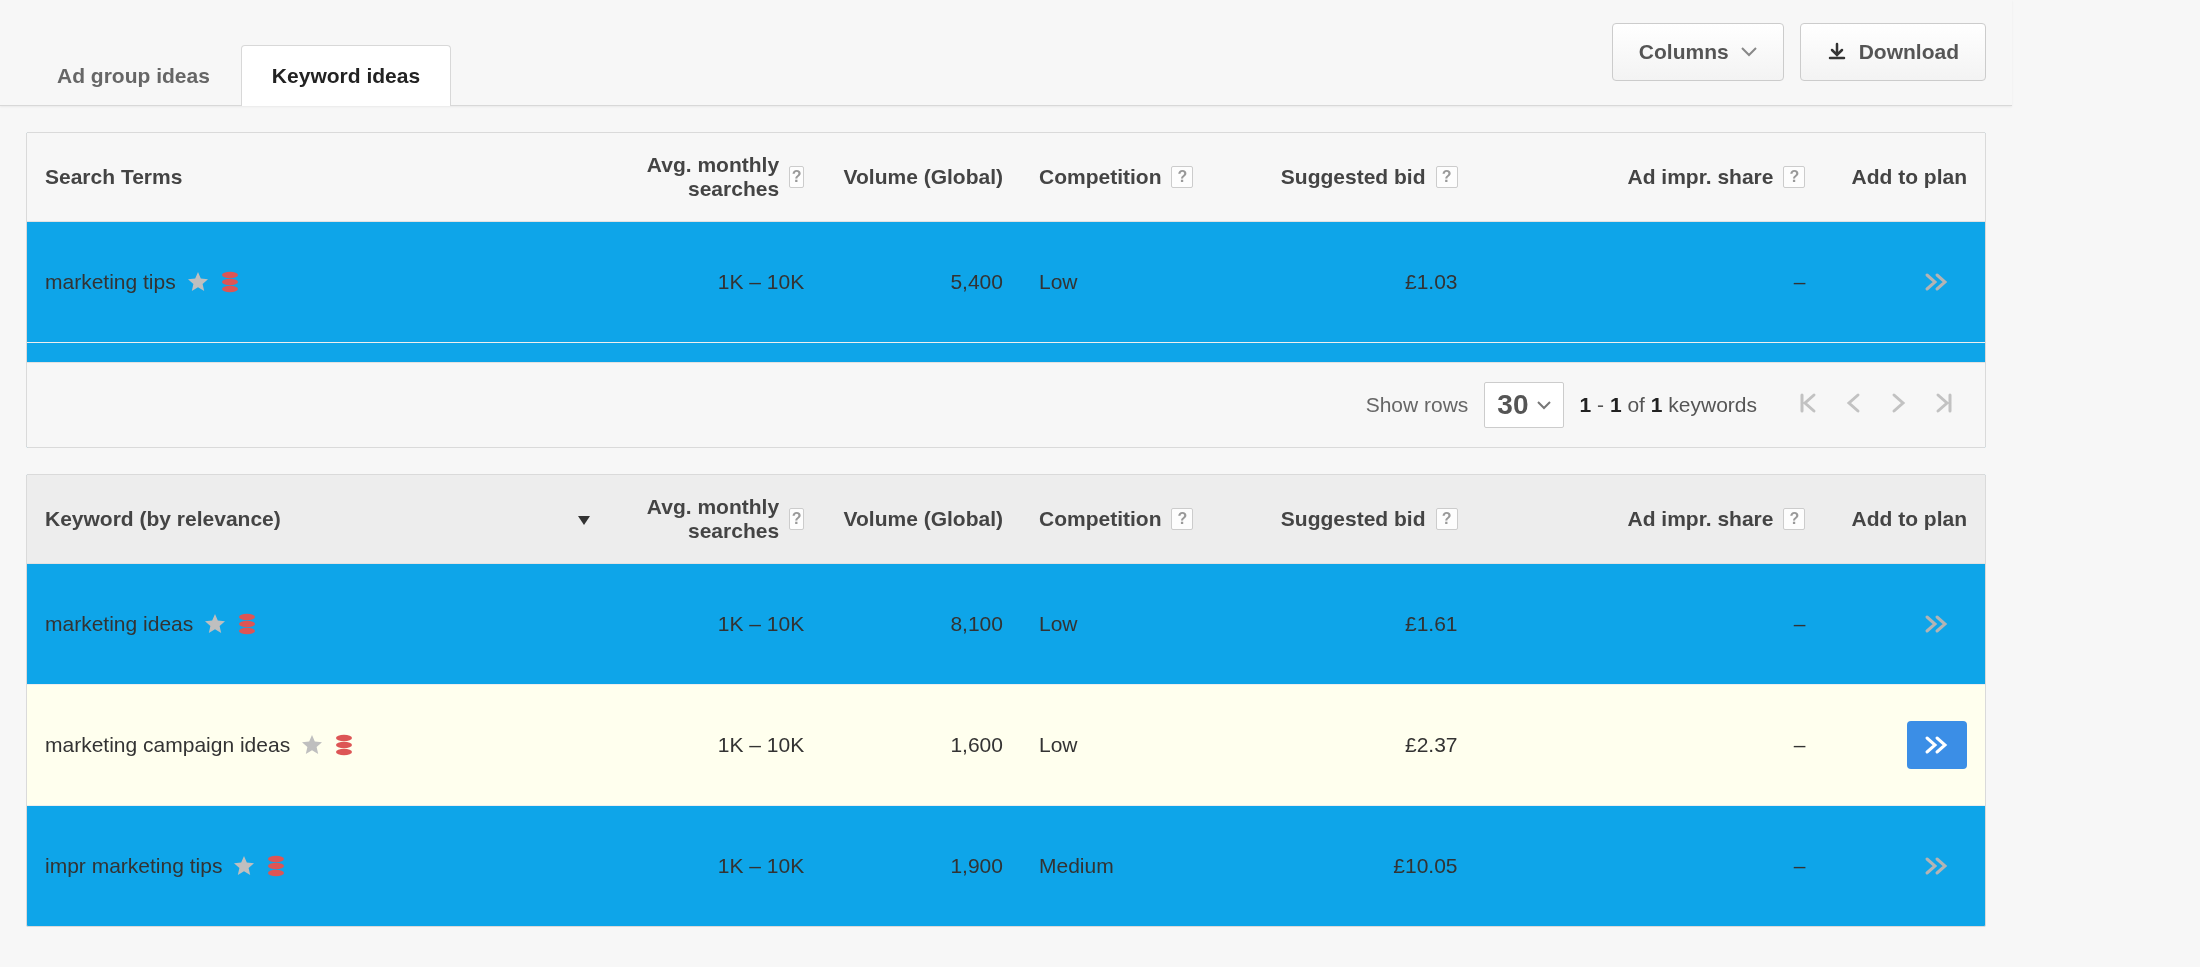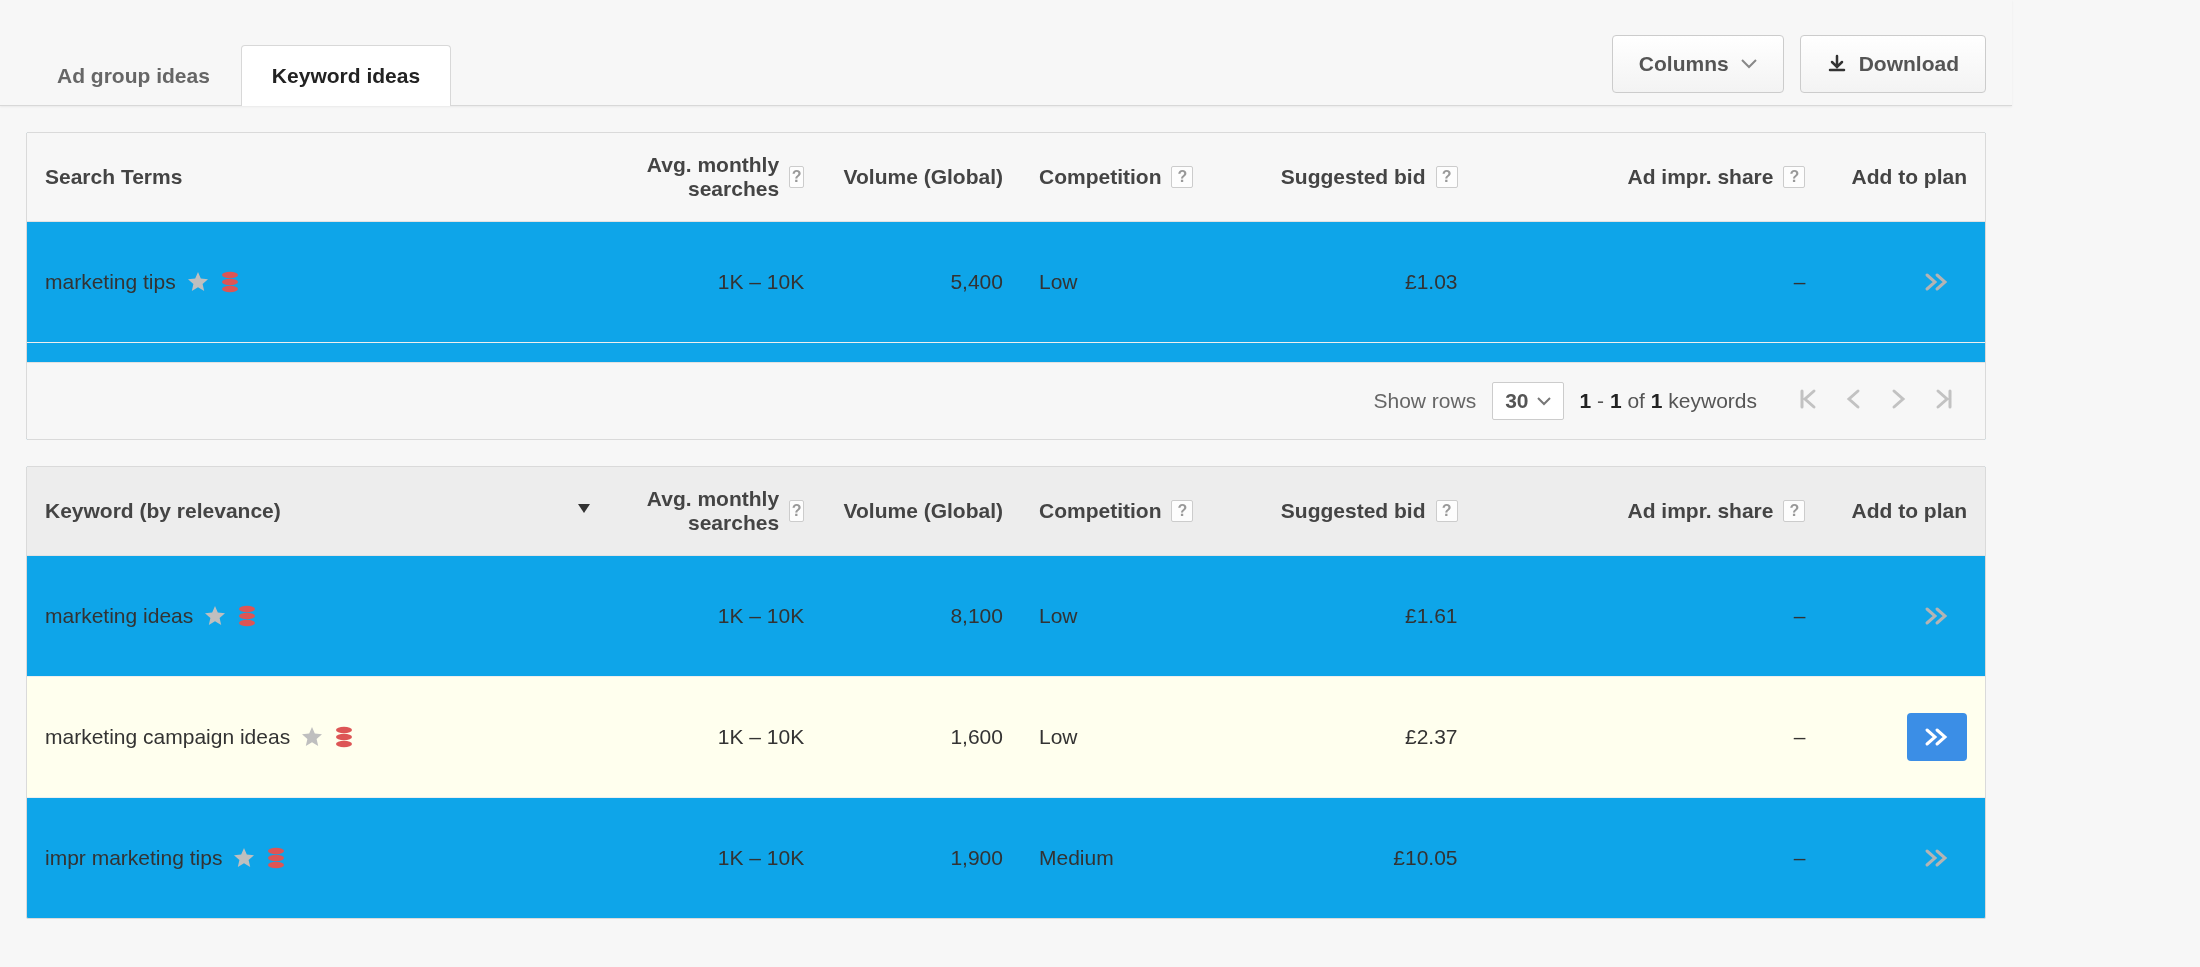--- a/index.html
+++ b/index.html
@@ -44,21 +44,21 @@
   }
   .tab.active {
     background: #fff;
     border-color: #d8d8d8;
     color: #222;
   }
   .actions {
     display: flex;
     gap: 16px;
     align-items: flex-end;
-    margin-bottom: 12px;
+    margin-bottom: 24px;
     padding-left: 16px;
   }
   .btn {
     border: 1px solid #ccc;
     border-radius: 4px;
     background: linear-gradient(#fff, #f3f3f3);
     padding: 16px 26px;
     font-weight: bold;
     color: #555;
     cursor: pointer;
@@ -131,21 +131,21 @@
     border-top: 1px solid #e2e2e2;
     color: #555;
   }
   .pager-row .show-label { color: #666; }
   .pager-select {
     border: 1px solid #ccc;
     border-radius: 2px;
     background: #fff;
     padding: 6px 12px;
     font-weight: bold;
-    font-size: 21px;
+    font-size: 28px;
     display: inline-flex;
     align-items: center;
     gap: 8px;
     cursor: pointer;
   }
   .pager-text b { color: #222; }
   .pager-nav { display: flex; gap: 18px; align-items: center; margin-left: 20px; }
   .nav-btn { color: #bbb; cursor: pointer; padding: 4px; }
 
   .add-chev {
@@ -157,21 +157,21 @@
     border-radius: 4px;
     color: #b4b4b4;
     font-size: 24px;
     cursor: pointer;
   }
   .add-chev.primary {
     background: #3b8ee6;
     color: #fff;
   }
 
-  .sort-cell { display:flex; justify-content:space-between; gap:10px; }
+  .sort-cell { display:flex; align-items:center; justify-content:space-between; gap:10px; }
   .th-inner  { display:flex; align-items:center; gap:4px; justify-content:flex-end;}
   .th-inner.left { justify-content:flex-start; }
 </style>
 </head>
 <body>
 
 <div class="wrapper">
 
   <div class="topbar">
     <div class="tabs">

